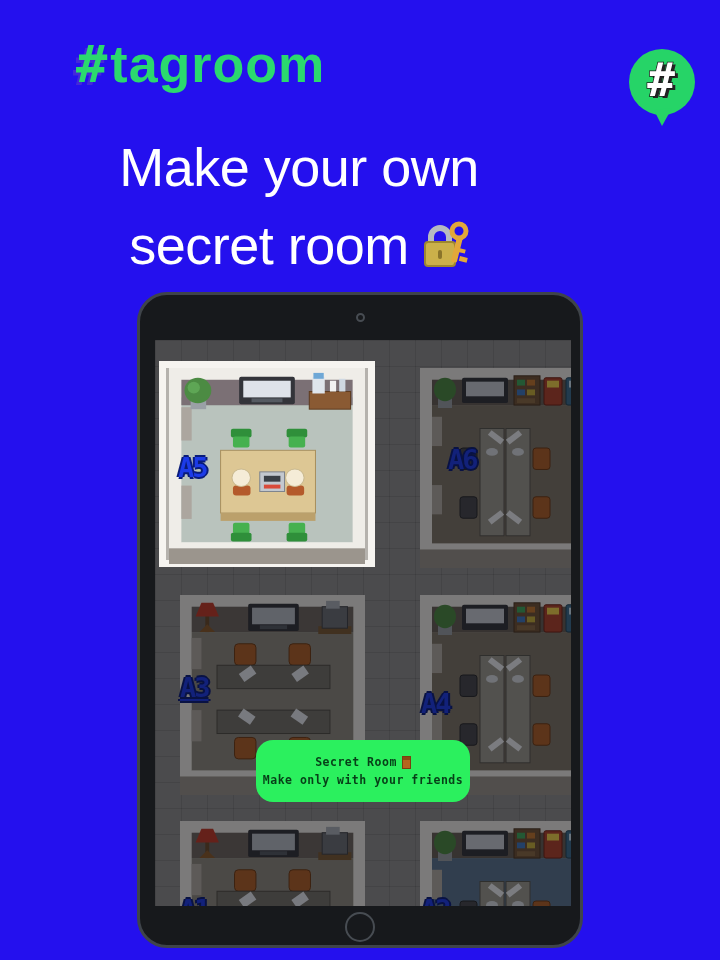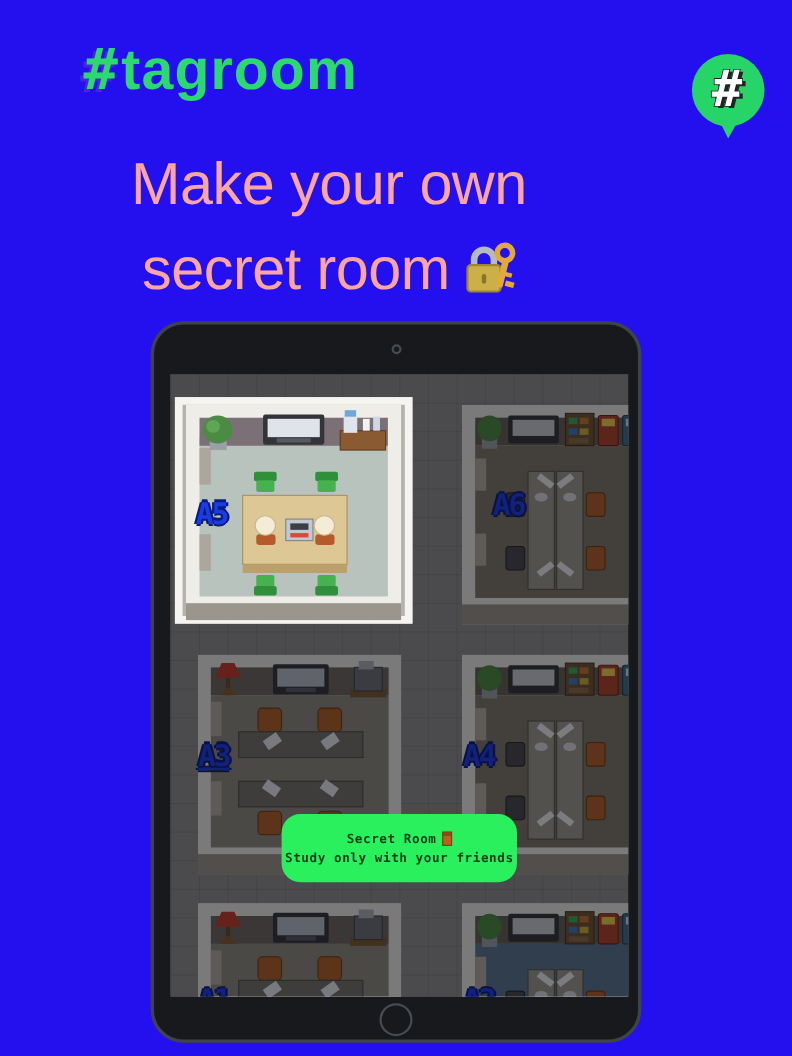--- a/index.html
+++ b/index.html
@@ -8,21 +8,21 @@
 
   
   .wordmark { position:absolute; left:28px; top:34px; font-size:52px; font-weight:800;
               letter-spacing:1px; color:#2BD96E;margin-left:48px; }
   .wordmark .hash { font-family:"DejaVu Sans Mono", monospace; font-weight:bold;
                     text-shadow:-3px 3px 0 rgba(86,52,208,0.65); margin-right:2px; }
   .bubble-icon { position:absolute; left:626px; top:48px; width:72px; height:78px; }
 
   
   .heading { position:absolute; left:0; top:128px; width:598px; text-align:center;
-             color:#fca5a5; font-size:54px; font-weight:500; line-height:78px;
+             color:#ffffff; font-size:54px; font-weight:500; line-height:78px;
              letter-spacing:-0.5px; }
   .heading .lock { display:inline-block; width:50px; height:50px; vertical-align:-6px; margin-left:10px; }
 
   
   .tablet { position:absolute; left:137px; top:292px; width:446px; height:656px;
             background:#17191C; border:3px solid #3F444A; border-radius:30px; }
   .camera { position:absolute; left:216px; top:18px; width:9px; height:9px; border-radius:50%;
             border:2px solid #474c52; }
   .home-btn { position:absolute; left:205px; top:617px; width:30px; height:30px; border-radius:50%;
               border:2px solid #474c52; }
@@ -214,21 +214,21 @@
           <use href="#sym-officeH"></use>
         </svg>
     </div>
     <span class="room-label" style="left:25px; top:332px;text-decoration:underline;">A3</span>
 
     <div class="room" style="left:265px; top:255px;">
       <svg width="170" height="200" viewBox="0 0 170 205" preserveAspectRatio="none">
           <use href="#sym-officeV"></use>
         </svg>
     </div>
-    <span class="room-label" style="left:266px; top:332px;">A4</span>
+    <span class="room-label" style="left:266px; top:348px;">A4</span>
 
     <div class="room" style="left:25px; top:481px;">
       <svg width="185" height="200" viewBox="0 0 190 205" preserveAspectRatio="none">
           <use href="#sym-officeH"></use>
         </svg>
     </div>
     <span class="room-label" style="left:25px; top:554px;">A1</span>
 
     <div class="room" style="left:265px; top:481px; --floor:#5B7590;">
       <svg width="170" height="200" viewBox="0 0 170 205" preserveAspectRatio="none">
@@ -242,19 +242,19 @@
           <use href="#sym-meeting"></use>
         </svg>
       <span class="room-label">A5</span>
     </div>
 
     <div class="tooltip">
       <div class="line1">
         <span>Secret Room</span>
         <span class="door-ic"></span>
       </div>
-      <div>Study only with your friends</div>
+      <div>Make only with your friends</div>
     </div>
 
   </div>
 
   <div class="home-btn"></div>
 </div>
 
 </body></html>

